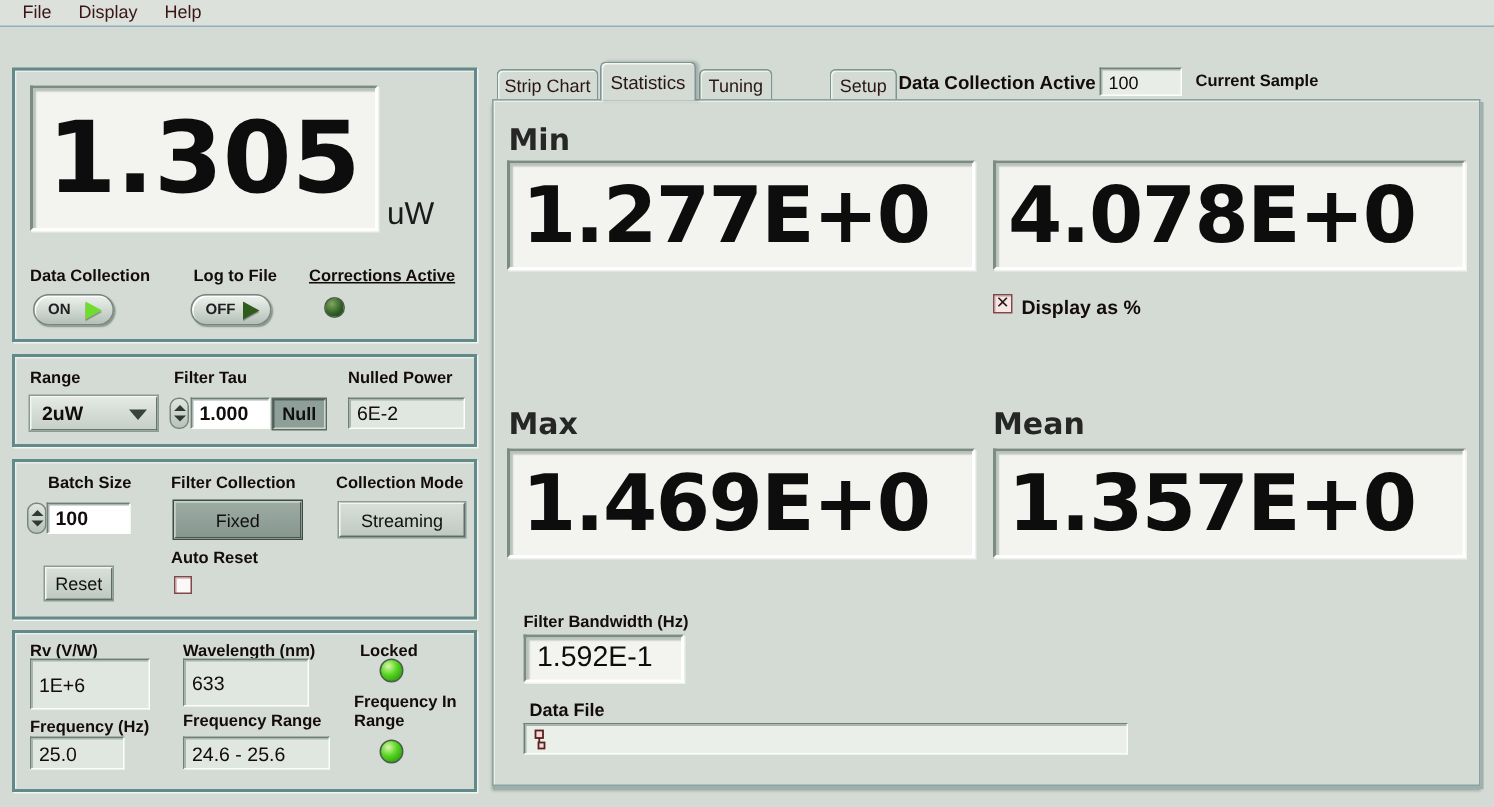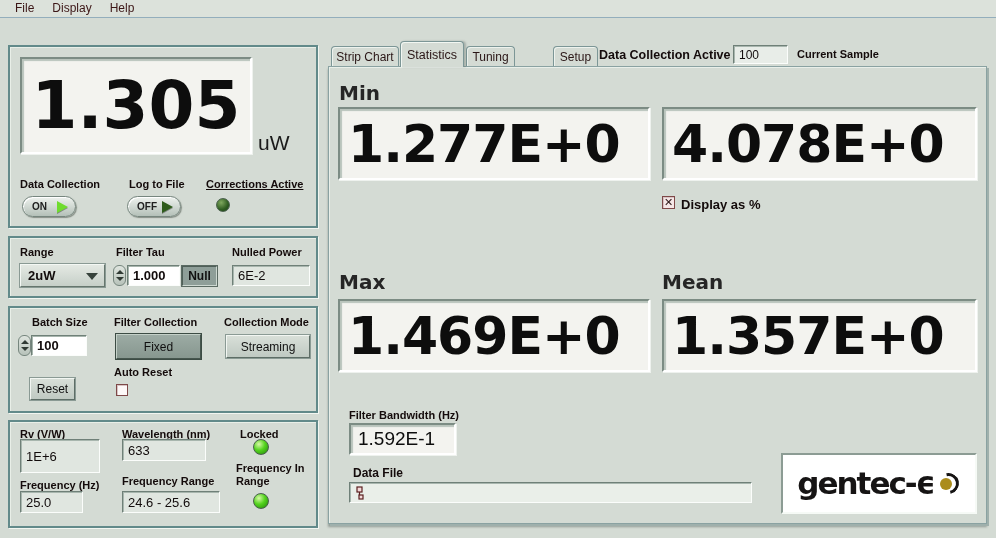--- a/index.html
+++ b/index.html
@@ -272,21 +272,21 @@
   </div>
 
   <div class="panel" style="left:8px; top:420px; width:310px; height:108px;">
     <div class="lbl" style="left:10px; top:6px;">Rv (V/W)</div>
     <div class="lbl" style="left:112px; top:6px;">Wavelength (nm)</div>
     <div class="lbl" style="left:230px; top:6px;">Locked</div>
 
     <div class="sunken-gray" style="left:10px; top:17px; width:80px; height:34px;">
       <span>1E+6</span>
     </div>
-    <div class="sunken-gray" style="left:112px; top:17px; width:84px; height:22px;">
+    <div class="sunken-gray" style="left:112px; top:17px; width:84px; height:32px;">
       <span>633</span>
     </div>
     <div class="led on" style="left:243px; top:17px; width:16px; height:16px;"></div>
 
     <div class="lbl" style="left:10px; top:57px;">Frequency (Hz)</div>
     <div class="lbl" style="left:112px; top:53px;">Frequency Range</div>
     <div class="lbl" style="left:226px; top:40px; width:76px; white-space:normal; line-height:13px;">Frequency In Range</div>
 
     <div class="sunken-gray" style="left:10px; top:69px; width:63px; height:22px;">
       <span>25.0</span>
@@ -351,23 +351,15 @@
     <div class="lbl" style="left:24px; top:399px; font-size:12px;">Data File</div>
     <div class="sunken-gray" style="left:20px; top:415px; width:403px; height:21px; background:#eaefe9;">
       <svg class="pathglyph" width="10" height="14" viewBox="0 0 10 14">
         <rect x="1" y="1" width="5" height="5" fill="#f5dada" stroke="#5a2020" stroke-width="1.2"></rect>
         <line x1="3.5" y1="6" x2="3.5" y2="10" stroke="#5a2020" stroke-width="1.2"></line>
         <rect x="3" y="9" width="4" height="4" fill="#f5dada" stroke="#5a2020" stroke-width="1.2"></rect>
       </svg>
       <span></span>
     </div>
 
-    <div class="logobox" style="left:452px; top:386px; width:196px; height:61px;">
-      <span class="logotext">gentec-</span>
-      <span class="logotext" style="letter-spacing:0;">ϵ</span>
-      <span class="logo-eo">
-        <span class="dot"></span>
-          <span class="arc"></span>
-      </span>
-    </div>
   </div>
 
 </div>
 
 </body></html>

